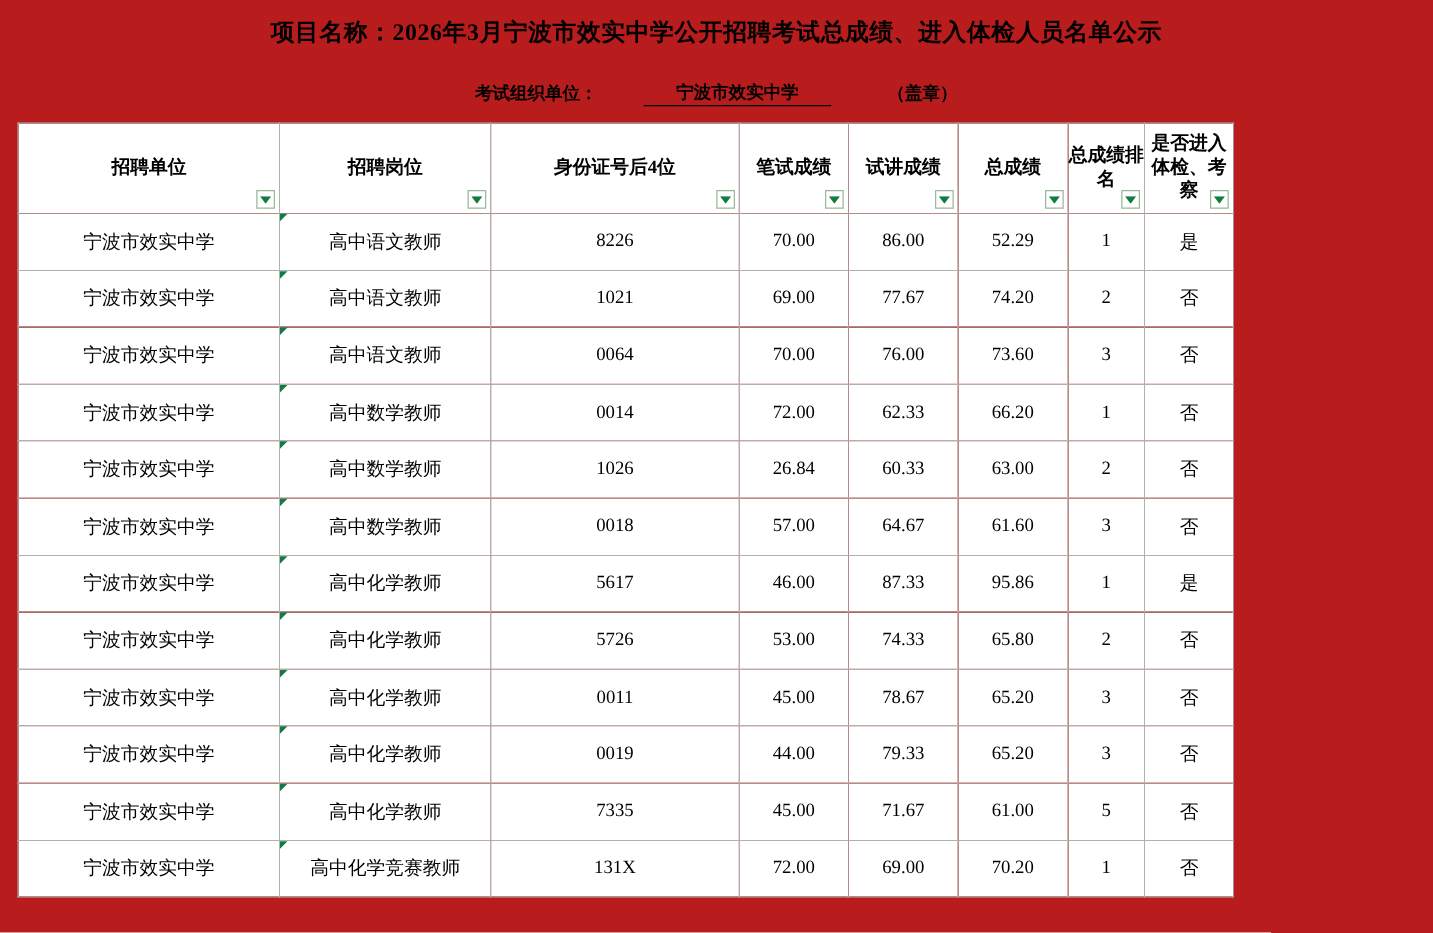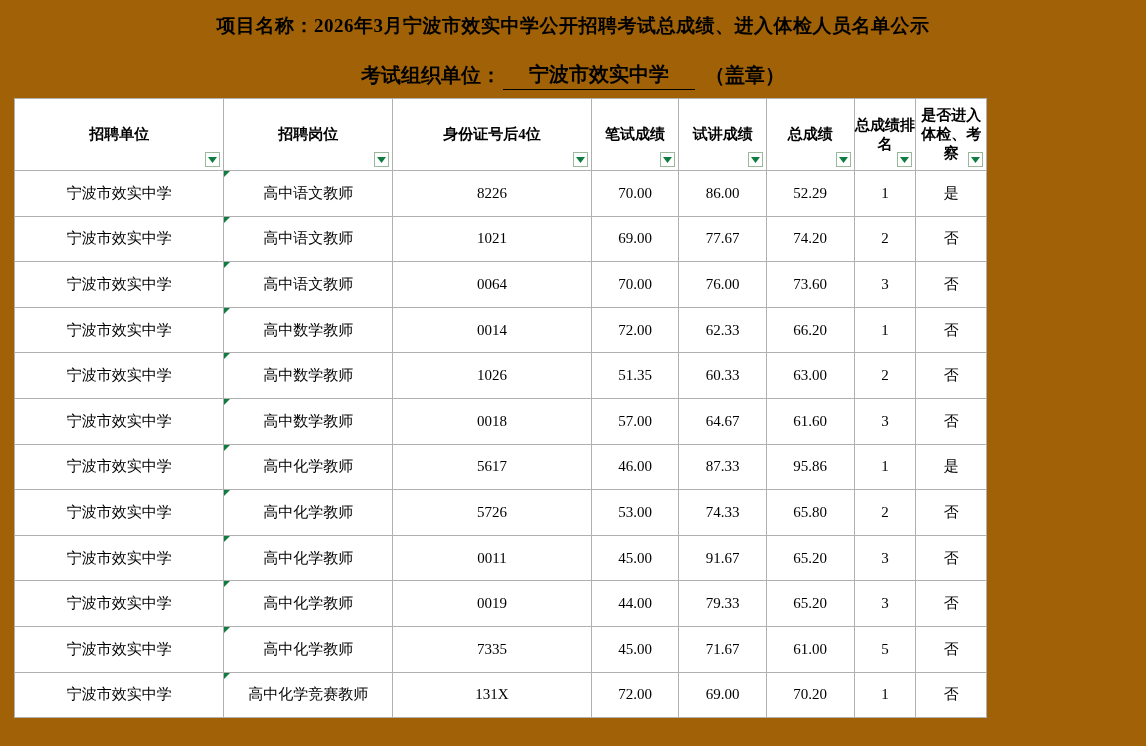--- a/index.html
+++ b/index.html
@@ -5,42 +5,43 @@
   * { box-sizing: border-box; }
   html, body {
     margin: 0; padding: 0;
     width: 1146px; height: 746px;
     background: #ffffff;
     font-family: "Liberation Serif", "DejaVu Serif", serif;
   }
   .sheet {
     width: 1146px;
     height: 746px;
-    background: #a16207;
+    background: #b91c1c;
     position: relative;
     overflow: hidden;
   }
   .title-row {
     height: 52px;
     display: flex;
     align-items: center;
     justify-content: center;
     font-size: 19px;
     font-weight: bold;
     color: #000;
     letter-spacing: 0.5px;
   }
   .subtitle-row {
     height: 46px;
     display: flex;
     align-items: center;
     justify-content: center;
-    font-size: 20px;
+    font-size: 14px;
     font-weight: bold;
     color: #000;
+    gap: 35px;
   }
   .subtitle-row .org {
     display: inline-block;
     border-bottom: 1.5px solid #000;
     padding: 0 26px 1px 26px;
     margin: 0 2px;
   }
   .subtitle-row .seal { padding-left: 8px; }
 
   table.grid {
@@ -233,21 +234,21 @@
           <td>72.00</td>
           <td>62.33</td>
           <td>66.20</td>
           <td>1</td>
           <td>否</td>
         </tr>
         <tr>
           <td>宁波市效实中学</td>
           <td class="has-marker">高中数学教师</td>
           <td>1026</td>
-          <td>51.35</td>
+          <td>26.84</td>
           <td>60.33</td>
           <td>63.00</td>
           <td>2</td>
           <td>否</td>
         </tr>
         <tr>
           <td>宁波市效实中学</td>
           <td class="has-marker">高中数学教师</td>
           <td>0018</td>
           <td>57.00</td>
@@ -274,21 +275,21 @@
           <td>74.33</td>
           <td>65.80</td>
           <td>2</td>
           <td>否</td>
         </tr>
         <tr>
           <td>宁波市效实中学</td>
           <td class="has-marker">高中化学教师</td>
           <td>0011</td>
           <td>45.00</td>
-          <td>91.67</td>
+          <td>78.67</td>
           <td>65.20</td>
           <td>3</td>
           <td>否</td>
         </tr>
         <tr>
           <td>宁波市效实中学</td>
           <td class="has-marker">高中化学教师</td>
           <td>0019</td>
           <td>44.00</td>
           <td>79.33</td>

